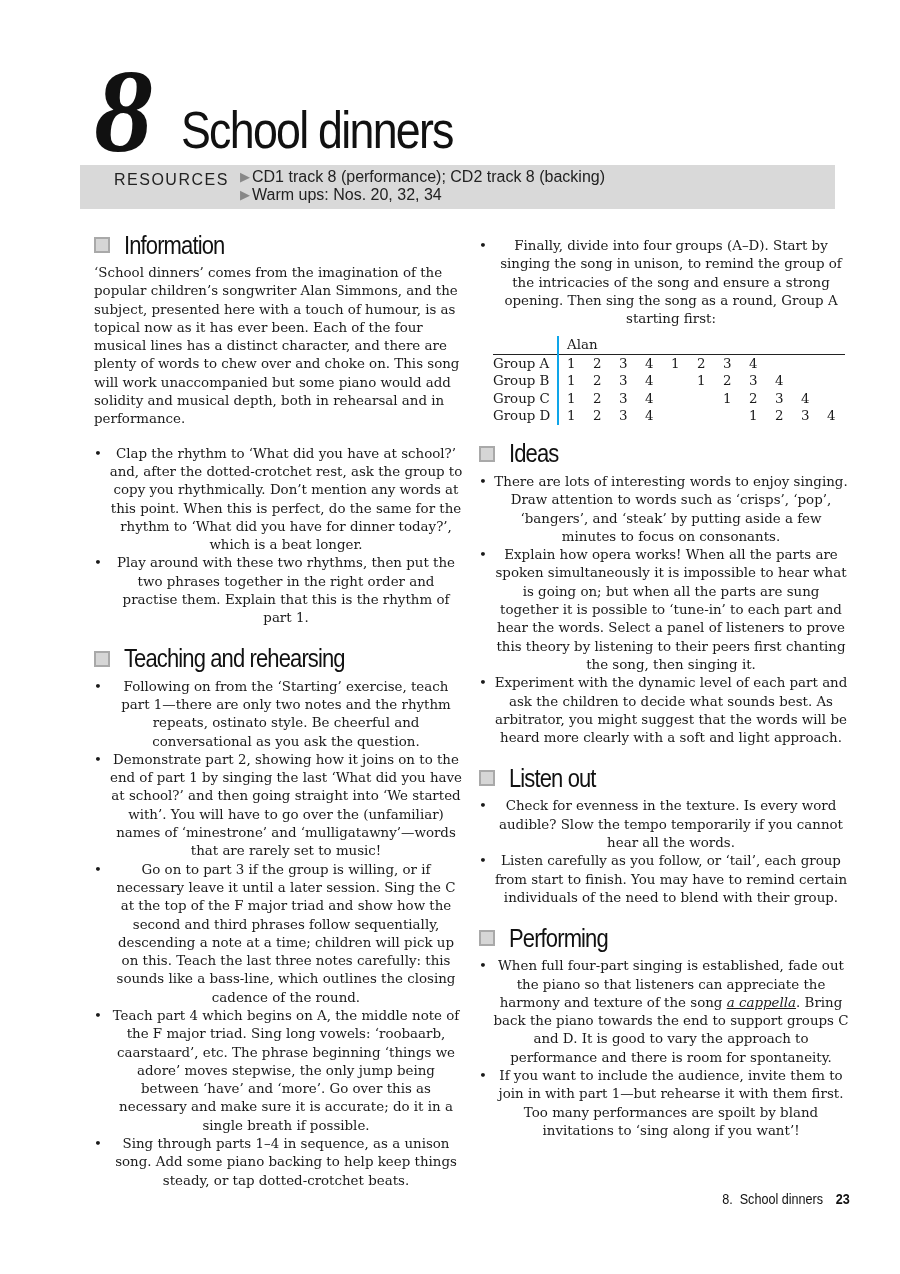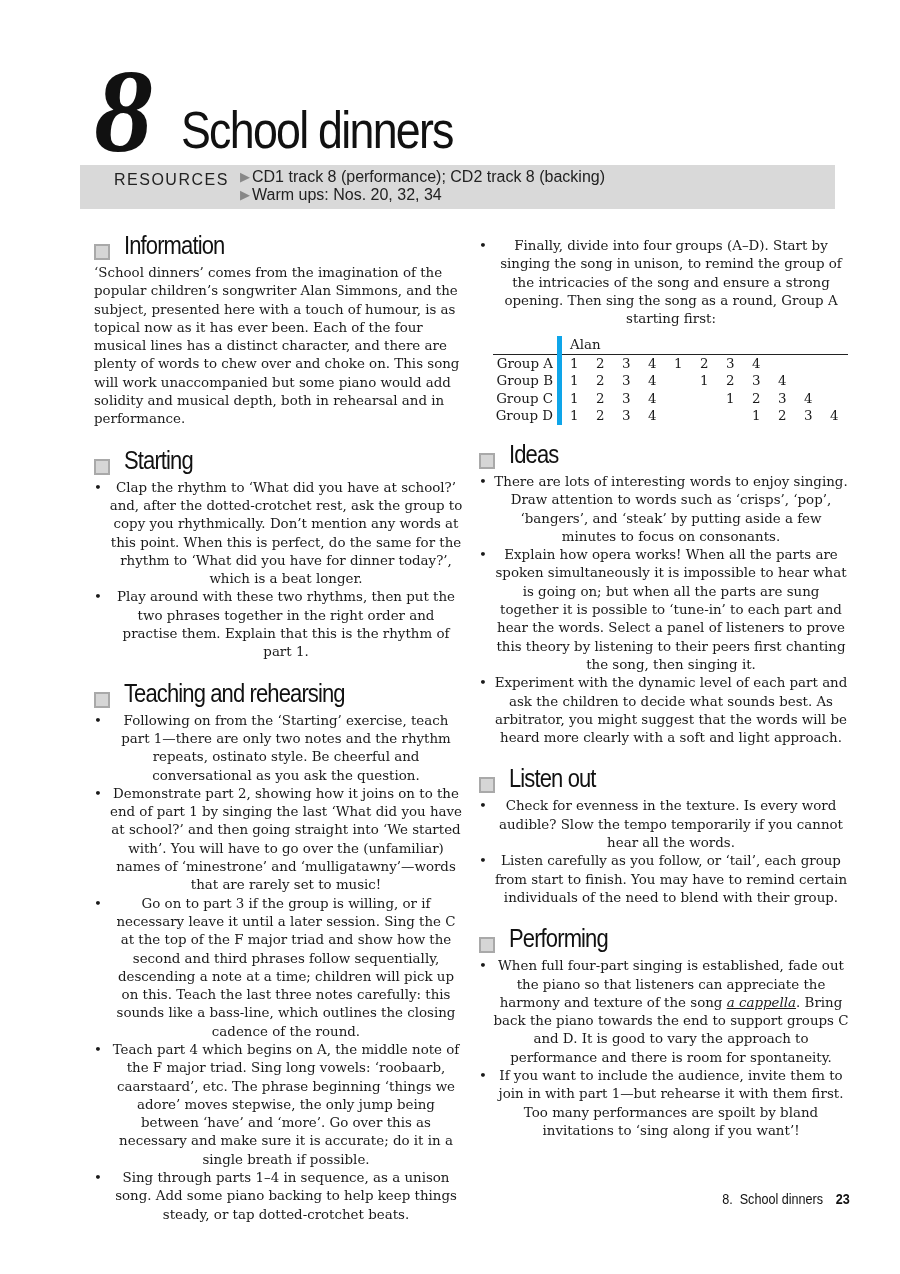--- a/index.html
+++ b/index.html
@@ -14,33 +14,33 @@
   .resources { position: absolute; left: 80px; top: 165px; width: 755px; height: 44px; background: #d9d9d9; }
   .res-label { position: absolute; left: 34px; top: 6px; font-family: "Liberation Sans", sans-serif;
                font-size: 16px; letter-spacing: 1.5px; color: #222; }
   .res-lines { position: absolute; left: 160px; top: 3px; font-family: "Liberation Sans", sans-serif;
                font-size: 16px; line-height: 18px; color: #222; }
   .res-line { display: flex; align-items: center; }
   .tri { color: #888; font-size: 13px; margin-right: 2px; }
   .col { position: absolute; width: 370px; }
   .col-left { left: 94px; top: 230px; }
   .col-right { left: 479px; top: 237px; }
-  .sec-head { display: flex; align-items: flex-end; height: 30px; margin-bottom: 4px; }
+  .sec-head { display: flex; align-items: center; height: 30px; margin-bottom: 4px; }
   .sec-box { width: 16px; height: 16px; background: #d6d6d6; border: 2px solid #a9a9a9; margin-right: 14px; box-sizing: border-box; }
   .sec-title { font-family: "Liberation Sans", sans-serif; font-size: 25px; letter-spacing: -1px;
                transform: scaleX(0.88); transform-origin: left center; color: #111; white-space: nowrap; }
   p, li { font-size: 13.4px; line-height: 18.3px; margin: 0; }
   p.body { text-align: left; }
   ul { list-style: none; margin: 0; padding: 0; text-align: center; }
   li { position: relative; padding-left: 14px; }
   li::before { content: "•"; position: absolute; left: 0; top: 0; }
   .gap { height: 16px; }
   table.round { border-collapse: collapse; font-size: 13.4px; margin: 8px 0 0 14px; }
   table.round td { padding: 0 0 0 8px; line-height: 17.5px; height: 17.5px; width: 18px; }
-  table.round td.grp { width: 60px; padding: 0; border-right: 5px solid #0ea5e9; white-space: nowrap; padding-right: 4px; text-align: right; }
+  table.round td.grp { width: 60px; padding: 0; border-right: 2px solid #0ea5e9; white-space: nowrap; padding-right: 4px; }
   table.round tr.hdr td { border-bottom: 1px solid #222; }
   .footer { position: absolute; right: 50px; top: 1191px; font-family: "Liberation Sans", sans-serif;
             font-size: 14px; color: #111; transform: scaleX(0.9); transform-origin: right center; }
   .footer b { margin-left: 14px; }
   i { font-style: italic; text-decoration: underline; }
 </style>
 </head>
 <body>
 
 <div class="title-row">
@@ -63,24 +63,20 @@
 </div>
 
 <div class="col col-left">
   <div class="sec-head">
     <span class="sec-box"></span>
     <span class="sec-title">Information</span>
   </div>
   <p class="body">‘School dinners’ comes from the imagination of the popular children’s songwriter Alan Simmons, and the subject, presented here with a touch of humour, is as topical now as it has ever been. Each of the four musical lines has a distinct character, and there are plenty of words to chew over and choke on. This song will work unaccompanied but some piano would add solidity and musical depth, both in rehearsal and in performance.</p>
 
   <div class="gap"></div>
-  <div class="sec-head">
-    <span class="sec-box"></span>
-    <span class="sec-title">Starting</span>
-  </div>
   <ul>
     <li>Clap the rhythm to ‘What did you have at school?’ and, after the dotted-crotchet rest, ask the group to copy you rhythmically. Don’t mention any words at this point. When this is perfect, do the same for the rhythm to ‘What did you have for dinner today?’, which is a beat longer.</li>
     <li>Play around with these two rhythms, then put the two phrases together in the right order and practise them. Explain that this is the rhythm of part 1.</li>
   </ul>
 
   <div class="gap"></div>
   <div class="sec-head">
     <span class="sec-box"></span>
     <span class="sec-title">Teaching and rehearsing</span>
   </div>

